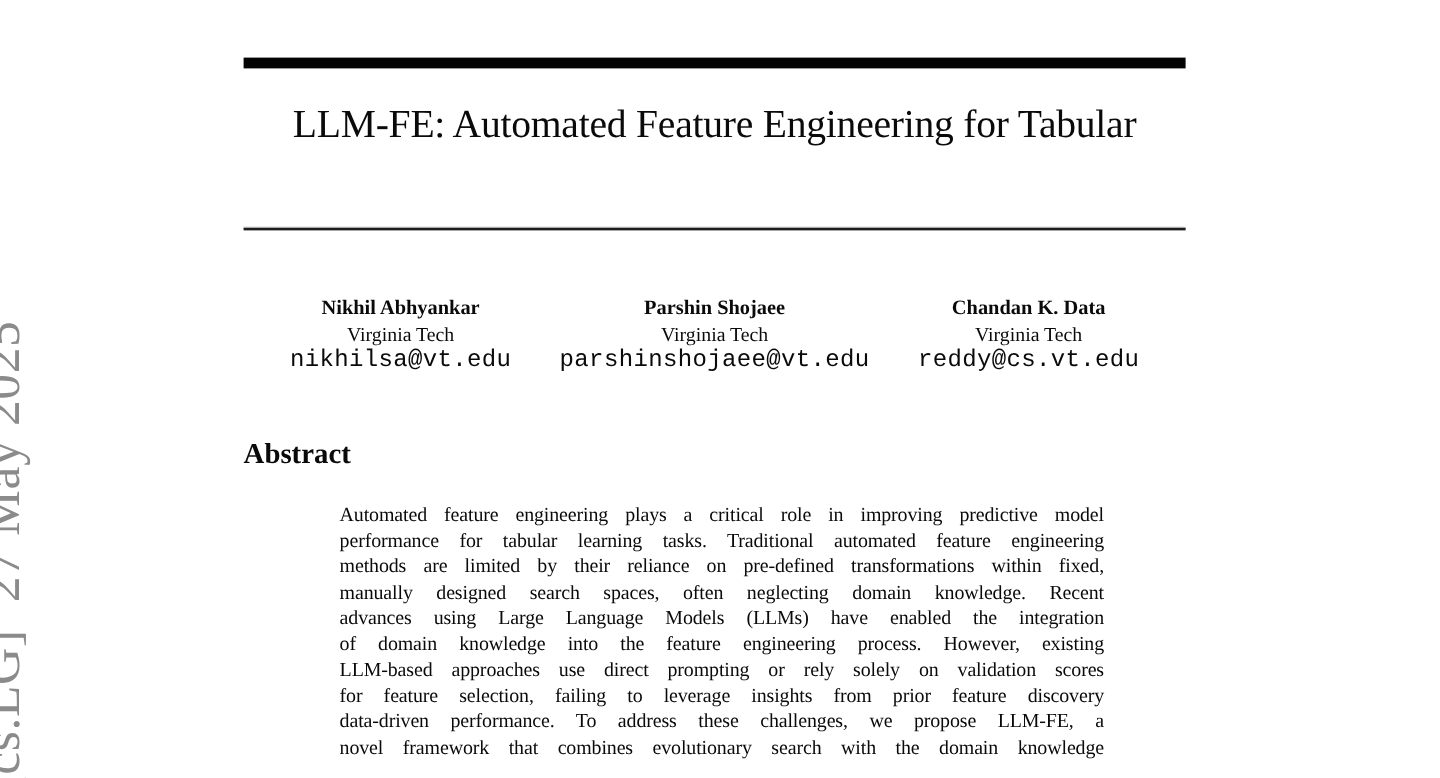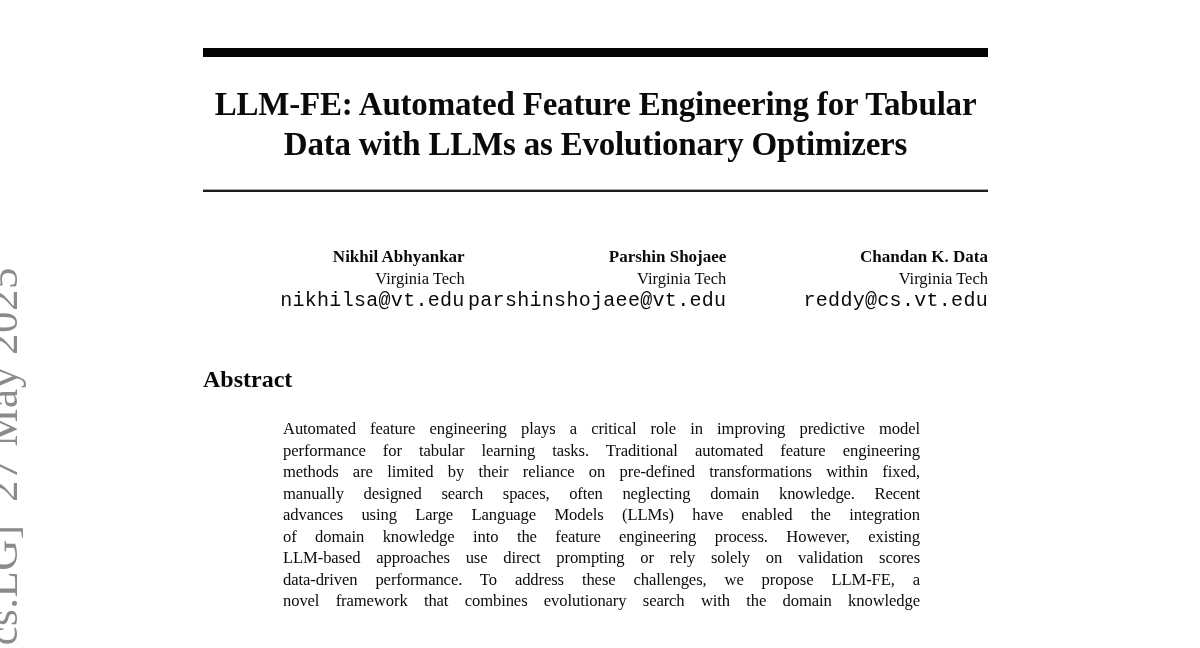--- a/index.html
+++ b/index.html
@@ -54,35 +54,35 @@
   }
   .title {
     position: absolute;
     left: 0;
     top: 84px;
     width: 785px;
     margin: 0;
     text-align: center;
     font-size: 33px;
     line-height: 40px;
-    font-weight: bold;
+    font-weight: normal;
     letter-spacing: -0.2px;
   }
   .title-line { display: block; }
   .authors {
     position: absolute;
     left: 0;
     top: 246px;
     width: 785px;
     display: flex;
     flex-direction: row;
   }
   .author {
     flex: 1 1 0;
-    text-align: right;
+    text-align: center;
   }
   .author-name {
     font-size: 17px;
     line-height: 22px;
     font-weight: bold;
   }
   .author-affil {
     font-size: 16.5px;
     line-height: 21.5px;
   }
@@ -121,21 +121,20 @@
 <div class="page">
 
   <div class="arxiv-stamp">[cs.LG]  27 May 2025</div>
 
   <div class="sheet">
 
     <div class="rule-thick"></div>
 
     <h1 class="title">
       <span class="title-line">LLM-FE: Automated Feature Engineering for Tabular</span>
-      <span class="title-line">Data with LLMs as Evolutionary Optimizers</span>
     </h1>
 
     <div class="rule-thin"></div>
 
     <div class="authors">
       <div class="author">
         <div class="author-name">Nikhil Abhyankar</div>
         <div class="author-affil">Virginia Tech</div>
         <div class="author-email">nikhilsa@vt.edu</div>
       </div>
@@ -154,18 +153,19 @@
     <div class="abstract-heading">Abstract</div>
 
     <div class="abstract-body">
       <div class="abs-line">Automated feature engineering plays a critical role in improving predictive model</div>
       <div class="abs-line">performance for tabular learning tasks. Traditional automated feature engineering</div>
       <div class="abs-line">methods are limited by their reliance on pre-defined transformations within fixed,</div>
       <div class="abs-line">manually designed search spaces, often neglecting domain knowledge.  Recent</div>
       <div class="abs-line">advances using Large Language Models (LLMs) have enabled the integration</div>
       <div class="abs-line">of domain knowledge into the feature engineering process.  However, existing</div>
       <div class="abs-line">LLM-based approaches use direct prompting or rely solely on validation scores</div>
+      <div class="abs-line">for feature selection, failing to leverage insights from prior feature discovery</div>
       <div class="abs-line">data-driven performance.  To address these challenges, we propose LLM-FE, a</div>
       <div class="abs-line">novel framework that combines evolutionary search with the domain knowledge</div>
     </div>
 
   </div>
 </div>
 
 </body></html>

